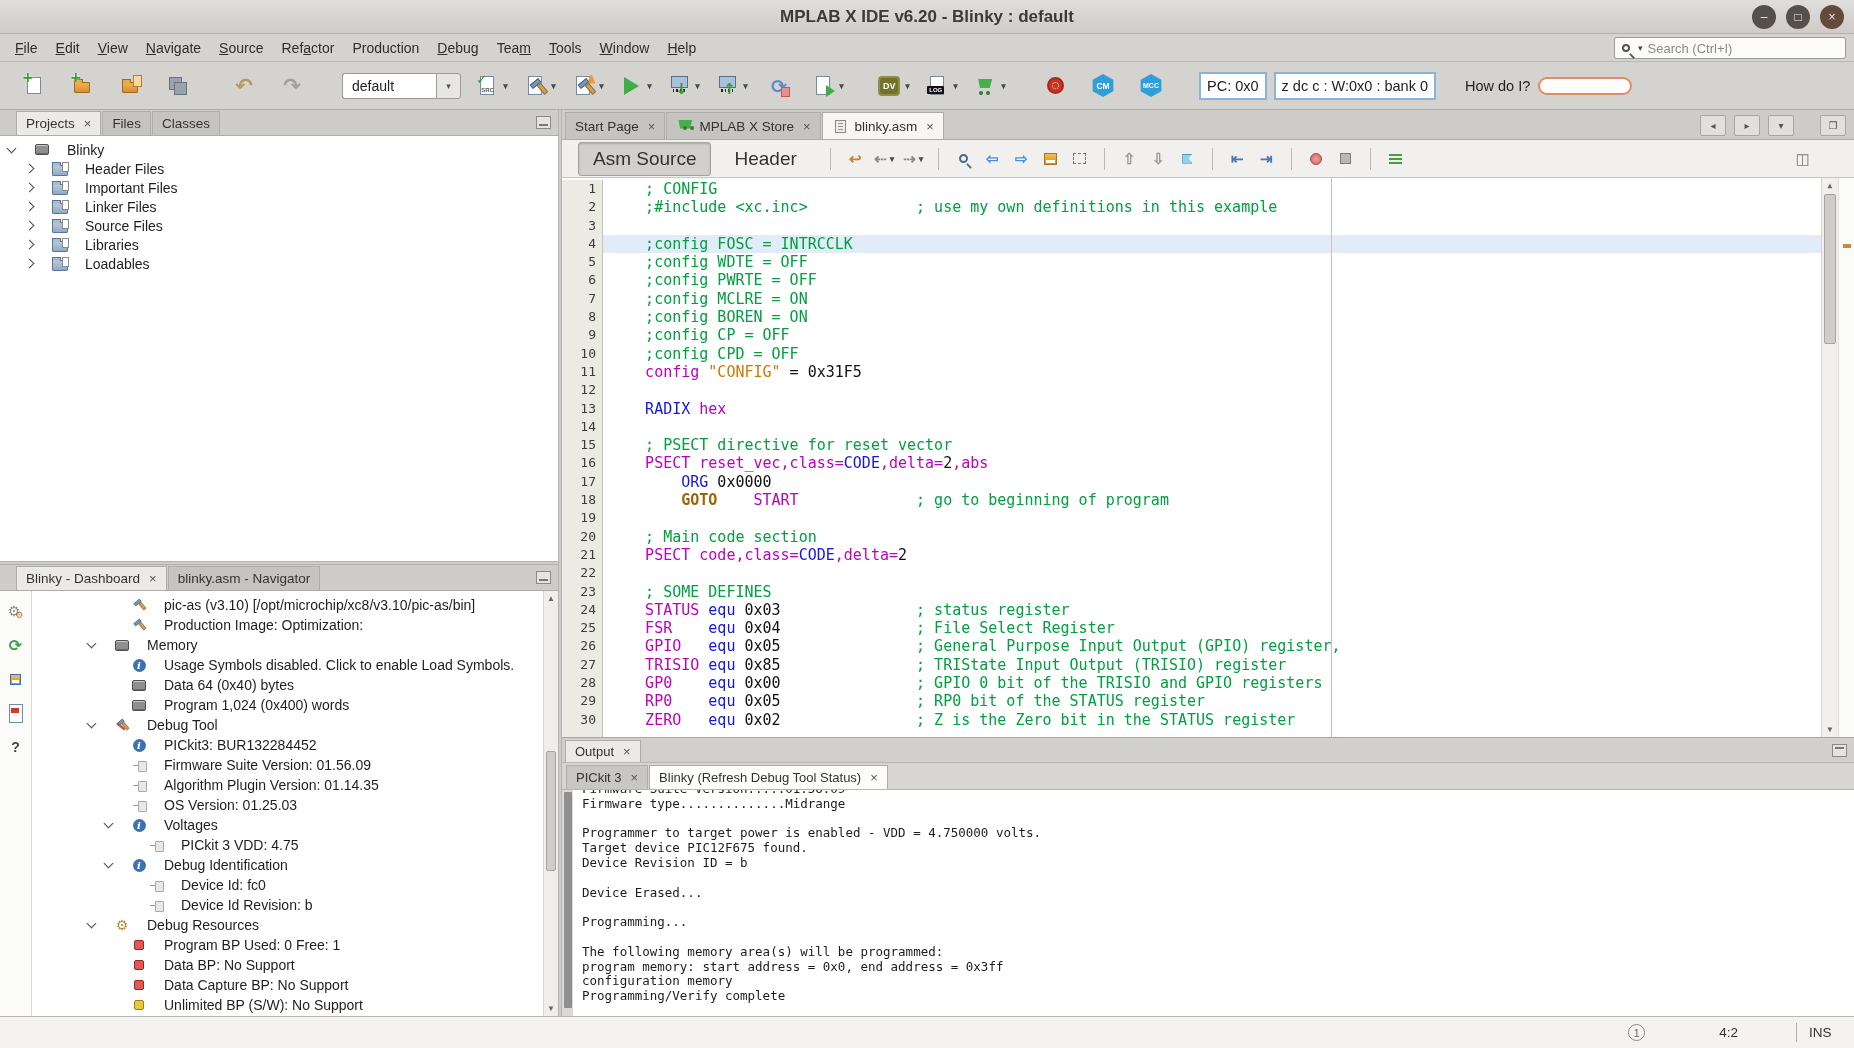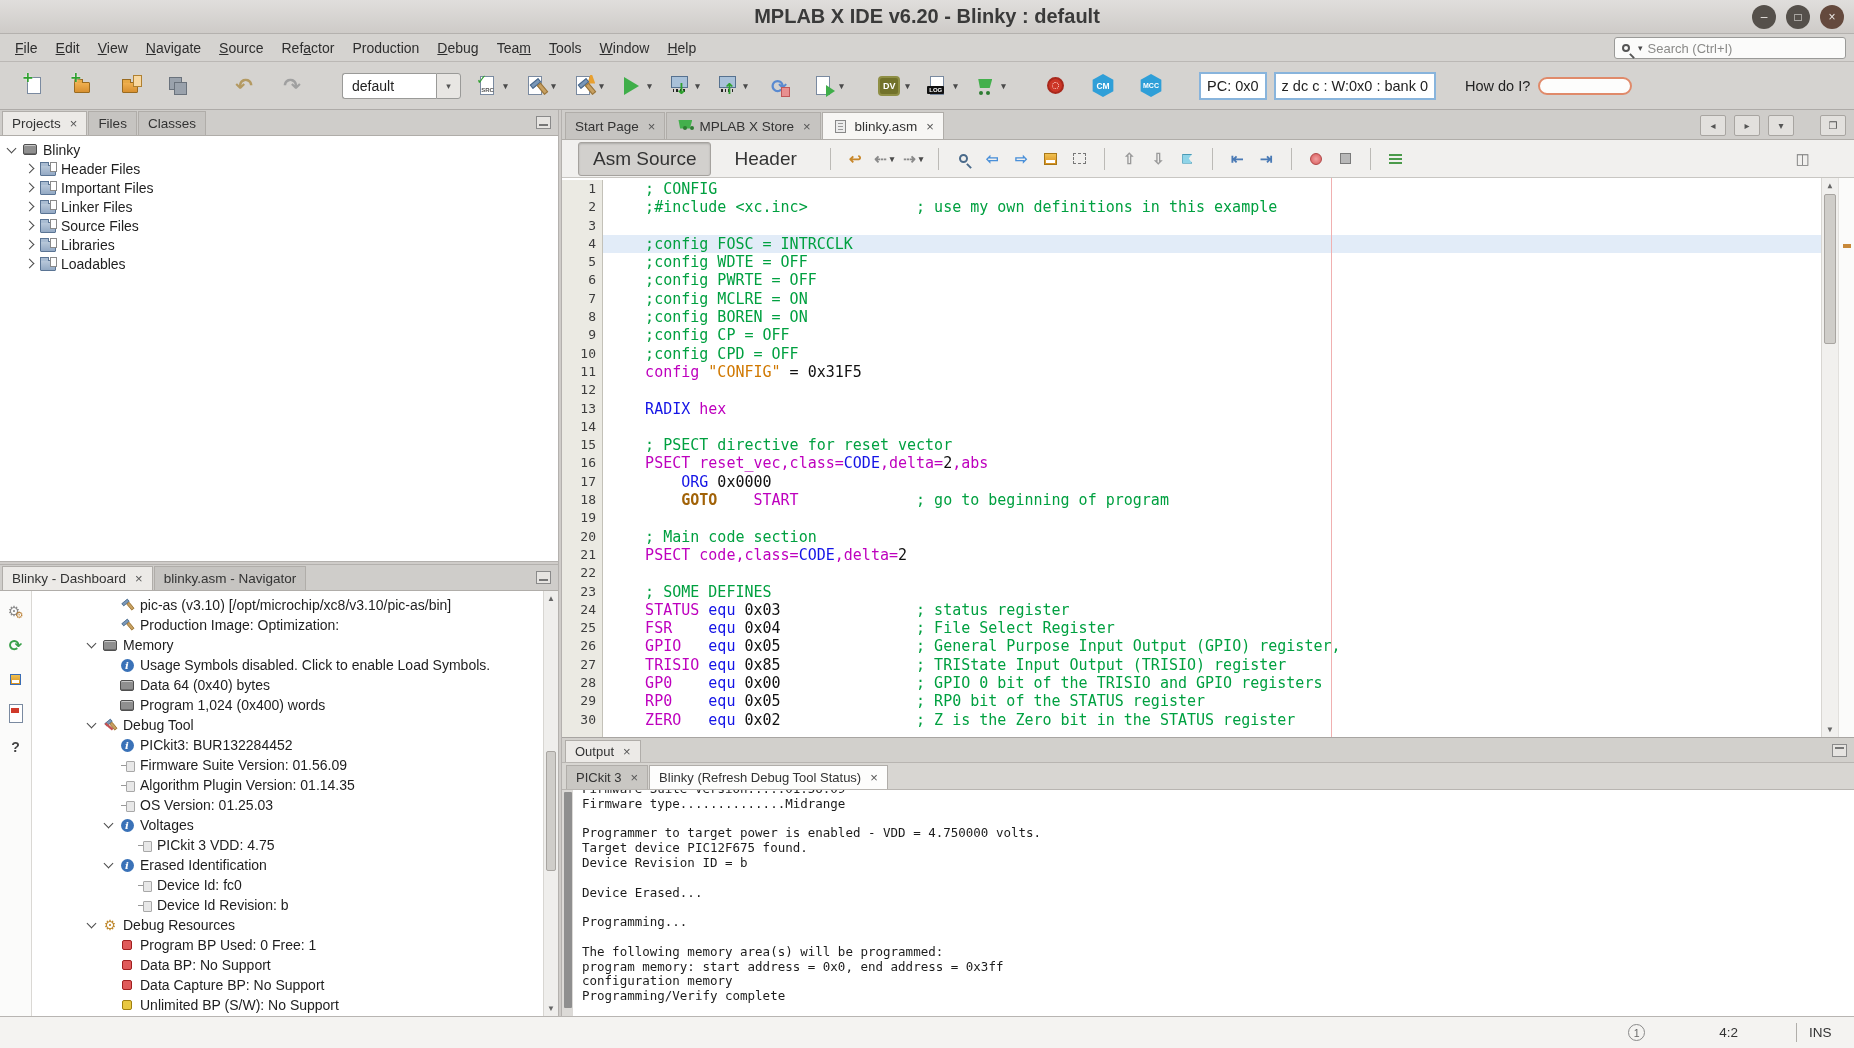--- a/index.html
+++ b/index.html
@@ -1,21 +1,21 @@
 <!DOCTYPE html>
 <html><head>
 <meta charset="utf-8">
 <style>
 *{margin:0;padding:0;box-sizing:border-box}
 html,body{width:1854px;height:1048px;overflow:hidden}
 body{font-family:"Liberation Sans",sans-serif;background:#d5d3d0;position:relative;font-size:14px;color:#2b2b2b}
 u{text-decoration:underline}
 
 #titlebar{position:absolute;left:0;top:0;right:0;height:34px;background:linear-gradient(#e0dedc,#cecbc8);border-bottom:1px solid #b4b1ae;display:flex;align-items:center;justify-content:center}
-#title{font-weight:bold;font-size:20px;color:#3a3a3a}
+#title{font-weight:bold;font-size:17px;color:#3a3a3a}
 #winbtns{position:absolute;right:10px;top:5px;display:flex;gap:10px}
 .wbtn{width:24px;height:24px;border-radius:50%;background:#55504b;color:#ece9e6;display:flex;align-items:center;justify-content:center;font-size:12px;line-height:1}
 .wbtn.close{background:#64493d}
 
 #menubar{position:absolute;left:0;top:34px;right:0;height:28px;background:#d5d3d0;border-bottom:1px solid #bbb8b5;display:flex;align-items:center;padding-left:6px}
 .mitem{padding:4px 9px;font-size:14px;color:#2e2e2e;white-space:nowrap}
 #searchbox{position:absolute;right:8px;top:3px;width:232px;height:22px;background:#fbfbfa;border:1px solid #9a9a98;border-radius:3px;display:flex;align-items:center;padding:0 7px;gap:5px}
 #searchbox .ph{color:#8a8a88;font-size:13px}
 .ddc{font-size:9px;color:#4a4a4a;margin-left:3px}
 
@@ -94,33 +94,33 @@
 .rec{width:12px;height:12px;border-radius:50%;background:radial-gradient(#f0a0a0,#d85858);border:1px solid #b04848}
 .stp{width:11px;height:11px;background:#b8b8b8;border:1px solid #7a7a7a}
 .cmt{width:13px;height:10px;background:repeating-linear-gradient(180deg,#4a9a4a 0 2px,transparent 2px 4px)}
 .ic-last-edit{font-weight:bold;font-size:15px;color:#c8872a}
 .ic-back,.ic-forward{font-weight:bold;font-size:15px;color:#8a8a8a}
 .ic-find-previous,.ic-find-next{font-weight:bold;font-size:15px;color:#4a90d9}
 .ic-previous-bookmark,.ic-next-bookmark{font-weight:bold;font-size:15px;color:#9a9a9a}
 .ic-shift-left,.ic-shift-right{font-weight:bold;font-size:15px;color:#4a7ab5}
 .ic-split-editor{font-size:15px;color:#777}
 
-.tabstrip{height:26px;background:#cfcdca;border-bottom:1px solid #b0ada9;display:flex;align-items:flex-end;padding-left:2px;position:relative;flex:none}
+.tabstrip{height:26px;background:#cfcdca;border-bottom:1px solid #b0ada9;display:flex;align-items:flex-end;padding-left:16px;position:relative;flex:none}
 .tab{height:24px;display:flex;align-items:center;padding:0 9px;font-size:13.5px;color:#333;border:1px solid #b0ada9;border-bottom:none;background:#c6c4c1;margin-right:1px;gap:5px;white-space:nowrap}
 .tab.active{background:#eceae7}
 .tab .x{color:#555;font-size:13px;margin-left:4px}
 .dockbtn{width:15px;height:13px;border:1px solid #8a8a8a;background:#e6e4e1;position:absolute;right:7px;top:6px}
 .dockbtn::after{content:"";position:absolute;left:2px;right:2px;top:2px;height:2px;background:#777}
 .dockbtn.min::after{top:auto;bottom:2px}
 #projects{position:absolute;left:0;top:110px;width:558px;height:451px;background:#fff;display:flex;flex-direction:column}
 #dashboard{position:absolute;left:0;top:565px;width:558px;height:451px;background:#fff;display:flex;flex-direction:column}
 #hsplit{position:absolute;left:0;top:561px;width:558px;height:4px;background:#cfccc9;border-top:1px solid #b4b1ae;border-bottom:1px solid #b4b1ae}
 #vsplit{position:absolute;left:558px;top:110px;width:4px;bottom:32px;background:#cfccc9;border-left:1px solid #b4b1ae;border-right:1px solid #b4b1ae}
 .tree{flex:1;background:#fff;overflow:hidden;position:relative;padding-top:4px}
-.trow{height:19px;display:flex;align-items:center;gap:4px;font-size:14px;white-space:nowrap;color:#1e1e1e}
+.trow{height:19px;display:flex;align-items:center;gap:16px;font-size:14px;white-space:nowrap;color:#1e1e1e}
 .chev{width:7px;height:7px;border-right:1.6px solid #4a4a4a;border-bottom:1.6px solid #4a4a4a;flex:none;margin-right:2px}
 .chev.r{transform:rotate(-45deg)}
 .chev.d{transform:rotate(45deg);margin-top:-3px}
 .chev.n{visibility:hidden}
 .dashbody{flex:1;display:flex;overflow:hidden}
 .dstrip{width:32px;border-right:1px solid #dad8d4;display:flex;flex-direction:column;align-items:center;padding-top:10px;gap:14px;background:#fbfbfa}
 .dstrip .ic{width:20px;height:20px}
 .dtree{flex:1;position:relative;overflow:hidden;padding-top:4px}
 .dtree .trow{height:20px}
 .vscroll{position:absolute;right:0;top:0;bottom:0;width:15px;background:#efeeec;border-left:1px solid #d8d6d2;display:flex;flex-direction:column;justify-content:space-between;align-items:center;font-size:8px;color:#666;padding:3px 0}
@@ -539,21 +539,21 @@
           <span class="ic ic-plug">
             <i class="plg"></i>
           </span>
           <span class="tl">PICkit 3 VDD: 4.75</span>
         </div>
         <div class="trow" style="padding-left: 73px;">
           <span class="chev d"></span>
           <span class="ic ic-info">
             <b class="infb">i</b>
           </span>
-          <span class="tl">Erased Identification</span>
+          <span class="tl">Debug Identification</span>
         </div>
         <div class="trow" style="padding-left: 90px;">
           <span class="chev n"></span>
           <span class="ic ic-plug">
             <i class="plg"></i>
           </span>
           <span class="tl">Device Id: fc0</span>
         </div>
         <div class="trow" style="padding-left: 90px;">
           <span class="chev n"></span>

